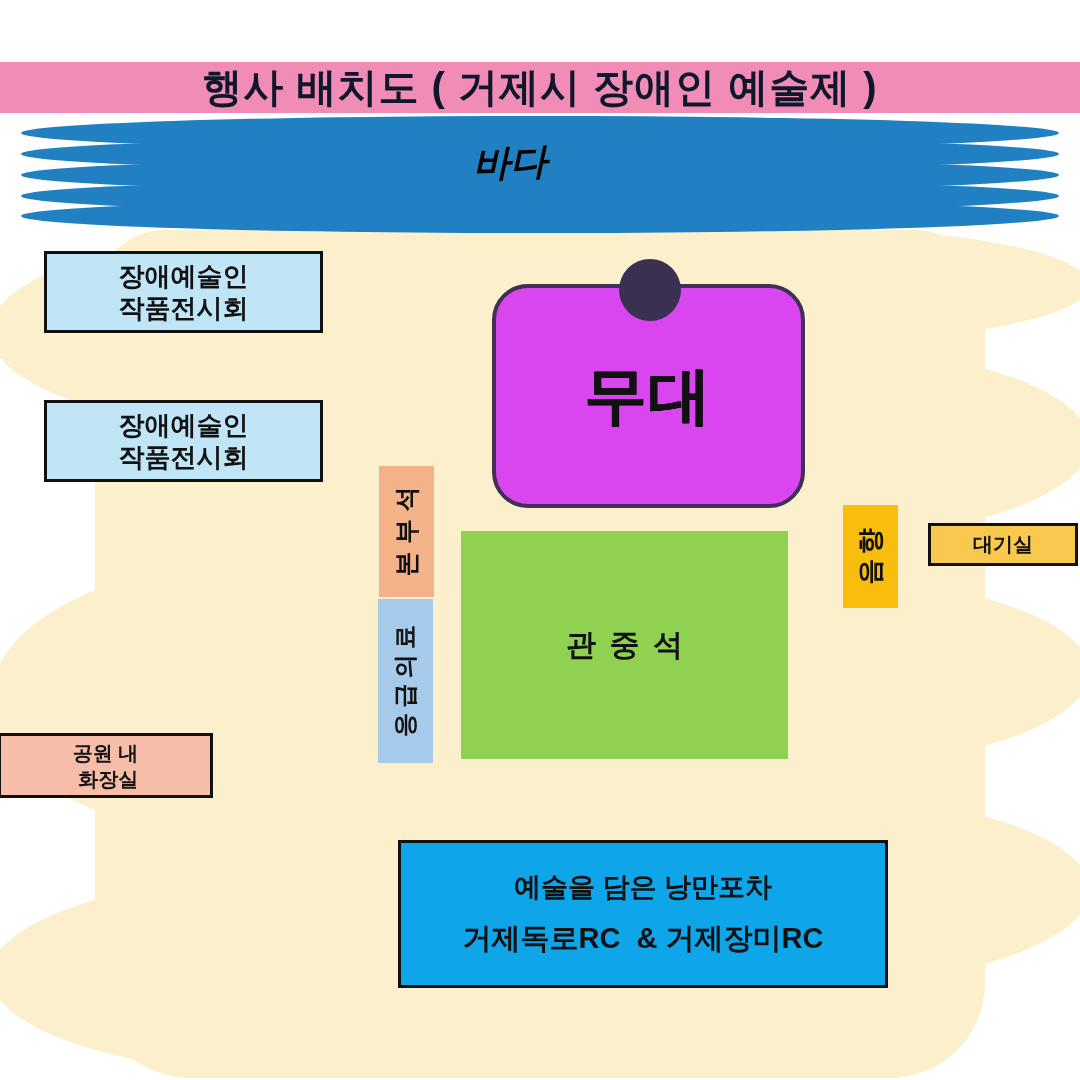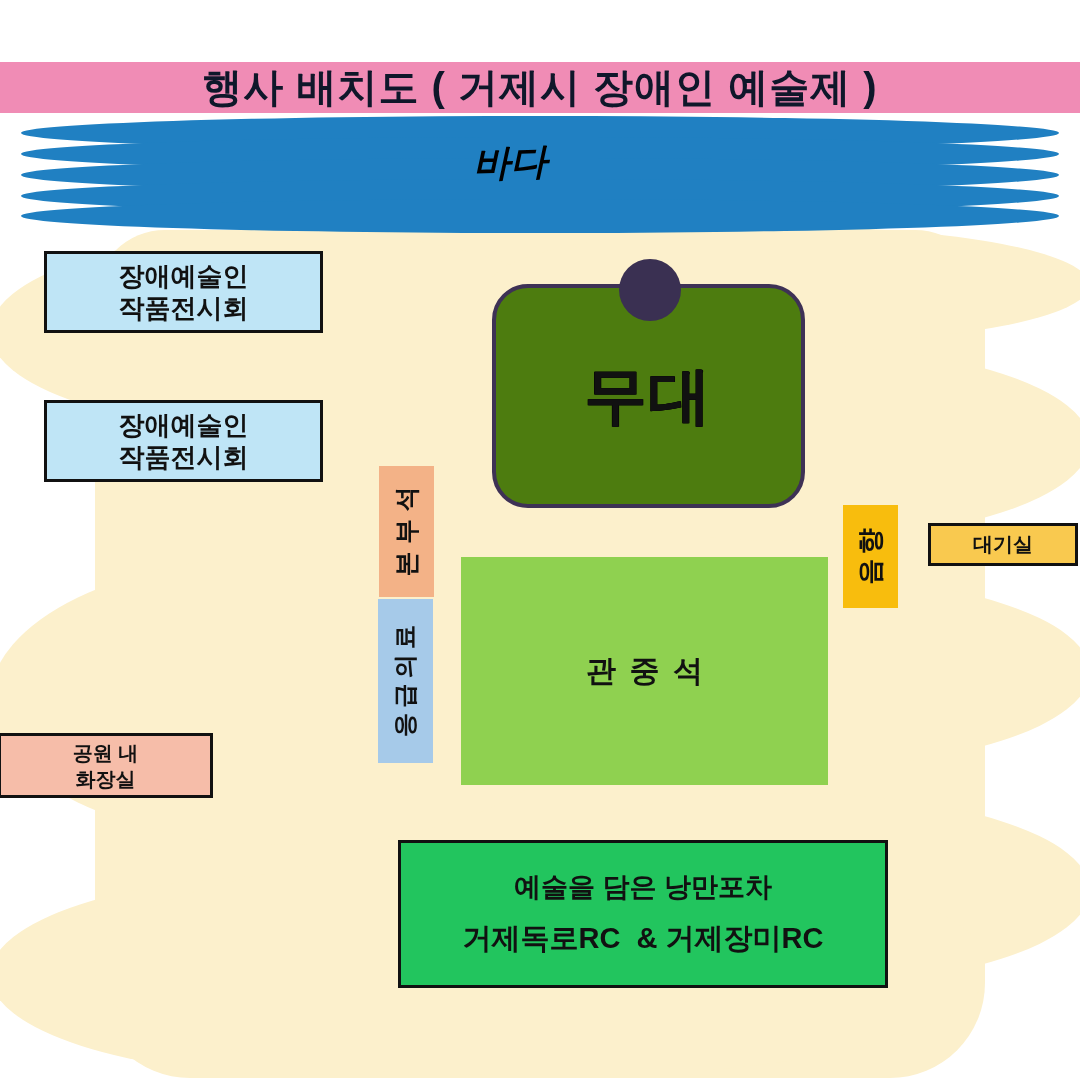--- a/index.html
+++ b/index.html
@@ -26,50 +26,50 @@
   .b-el{border-radius:50%;}
   .b-l1{left:-10px;top:232px;width:600px;height:200px;}
   .b-l2{left:-10px;top:555px;width:600px;height:290px;}
   .b-l3{left:-10px;top:875px;width:620px;height:200px;}
   .b-r1{left:490px;top:227px;width:600px;height:116px;}
   .b-r2{left:490px;top:345px;width:600px;height:196px;}
   .b-r3{left:490px;top:575px;width:600px;height:194px;}
   .b-r4{left:490px;top:793px;width:600px;height:194px;}
   .b-bot{left:95px;top:850px;width:890px;height:225px;border-radius:50% 50% 45% 45%;}
   
-  .zone{position:absolute;z-index:4;display:flex;align-items:center;justify-content:center;text-align:center;}
+  .zone{position:absolute;z-index:4;display:flex;align-items:center;justify-content:center;text-align:right;}
   .exh{left:44px;width:279px;height:82px;background:#BFE5F6;border:3px solid #111;box-sizing:border-box;
        font-size:26px;font-weight:700;line-height:1.25;}
   .exh1{top:251px;} .exh2{top:400px;}
   
-  .stage{left:492px;top:284px;width:313px;height:224px;background:#4d7c0f;border:4px solid #3E3155;
+  .stage{left:492px;top:284px;width:313px;height:224px;background:#d946ef;border:4px solid #3E3155;
          border-radius:36px;box-sizing:border-box;}
   .stage span{font-size:62px;font-weight:900;letter-spacing:2px;
               text-shadow:0.6px 0 0 #000,-0.6px 0 0 #000;}
   .stage-dot{position:absolute;left:619px;top:259px;width:62px;height:62px;border-radius:50%;
              background:#3A3052;z-index:5;}
   
   .vbox .rot{transform:rotate(-90deg);white-space:nowrap;font-weight:700;}
   .hq{left:379px;top:466px;width:55px;height:131px;background:#F3B287;}
   .hq .rot{font-size:25px;letter-spacing:0.30em;text-indent:0.30em;}
   .aid{left:378px;top:599px;width:55px;height:164px;background:#A6CAE9;}
   .aid .rot{font-size:24px;letter-spacing:0.22em;text-indent:0.22em;}
   .sound{left:843px;top:505px;width:55px;height:103px;background:#F8BD0D;}
   .sound .rot{font-size:26px;font-weight:800;letter-spacing:0.18em;text-indent:0.18em;}
   
-  .aud{left:461px;top:531px;width:367px;height:228px;background:#8FD150;
-       font-size:30px;font-weight:700;letter-spacing:0.45em;text-indent:0.45em;margin-top:26px;}
+  .aud{left:461px;top:531px;width:327px;height:228px;background:#8FD150;
+       font-size:30px;font-weight:700;letter-spacing:0.45em;text-indent:0.45em;}
   
   .wait{left:928px;top:495px;width:150px;height:43px;background:#F9C94F;border:3px solid #111;
         box-sizing:border-box;font-size:20px;font-weight:700;margin-top:28px;}
   
   .rest{left:-2px;top:733px;width:215px;height:65px;background:#F6BDA9;border:3px solid #111;
         box-sizing:border-box;font-size:20px;font-weight:700;line-height:1.3;}
   
-  .pocha{left:398px;top:840px;width:490px;height:148px;background:#22c55e;border:3px solid #111;
+  .pocha{left:398px;top:840px;width:490px;height:148px;background:#0ea5e9;border:3px solid #111;
          box-sizing:border-box;flex-direction:column;gap:14px;}
   .pocha .l1{font-size:27px;font-weight:700;}
   .pocha .l2{font-size:29px;font-weight:700;white-space:pre;}
 </style>
 </head>
 <body>
 
 <div id="canvas">
 
   <div class="title-bar">

